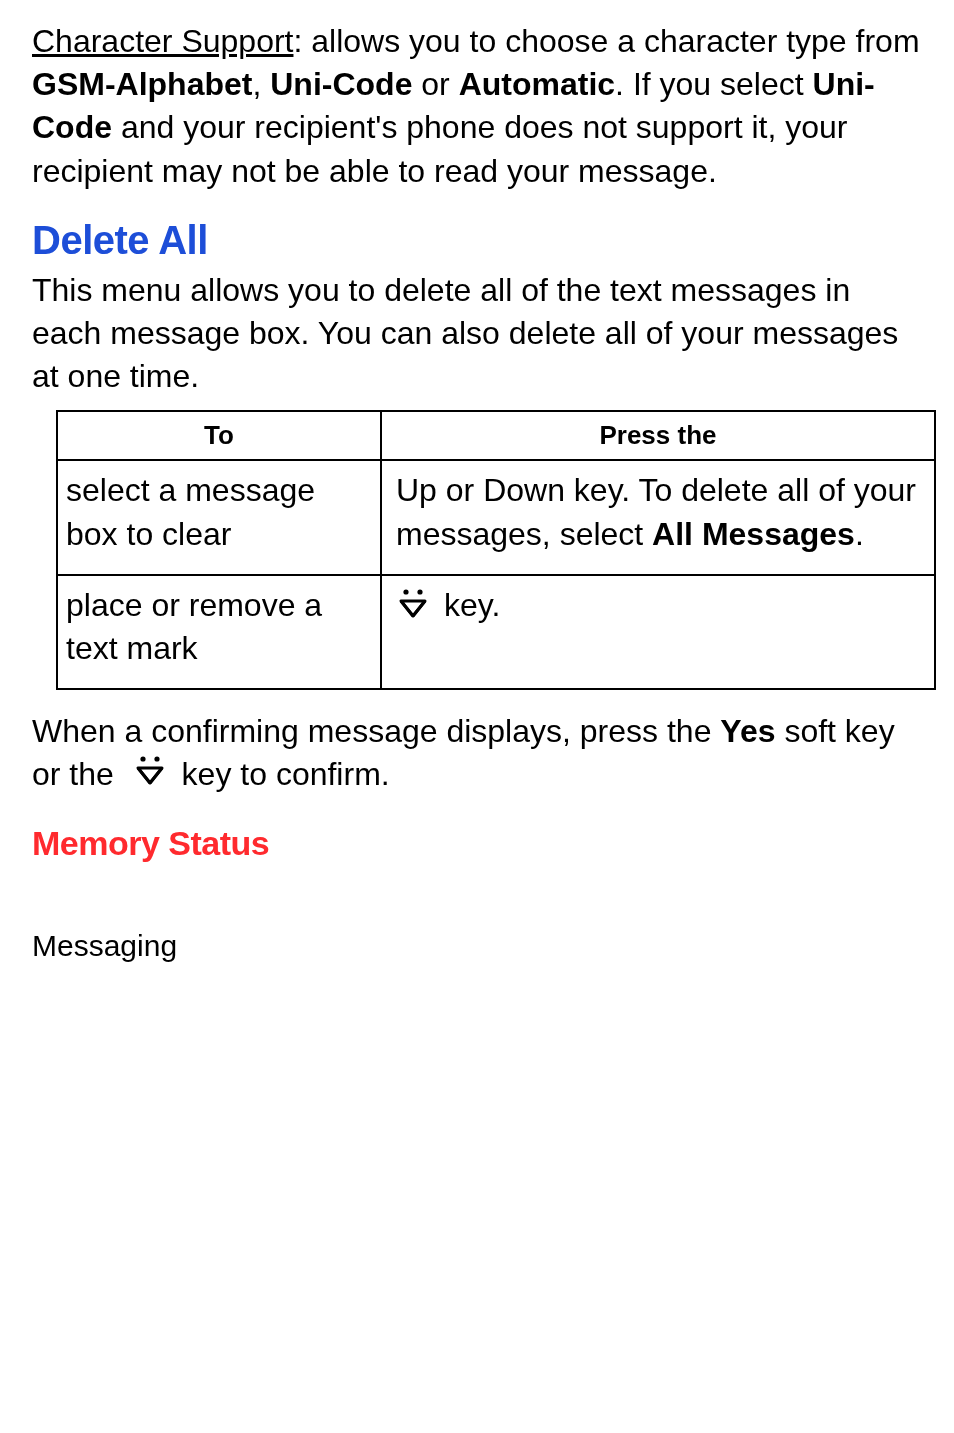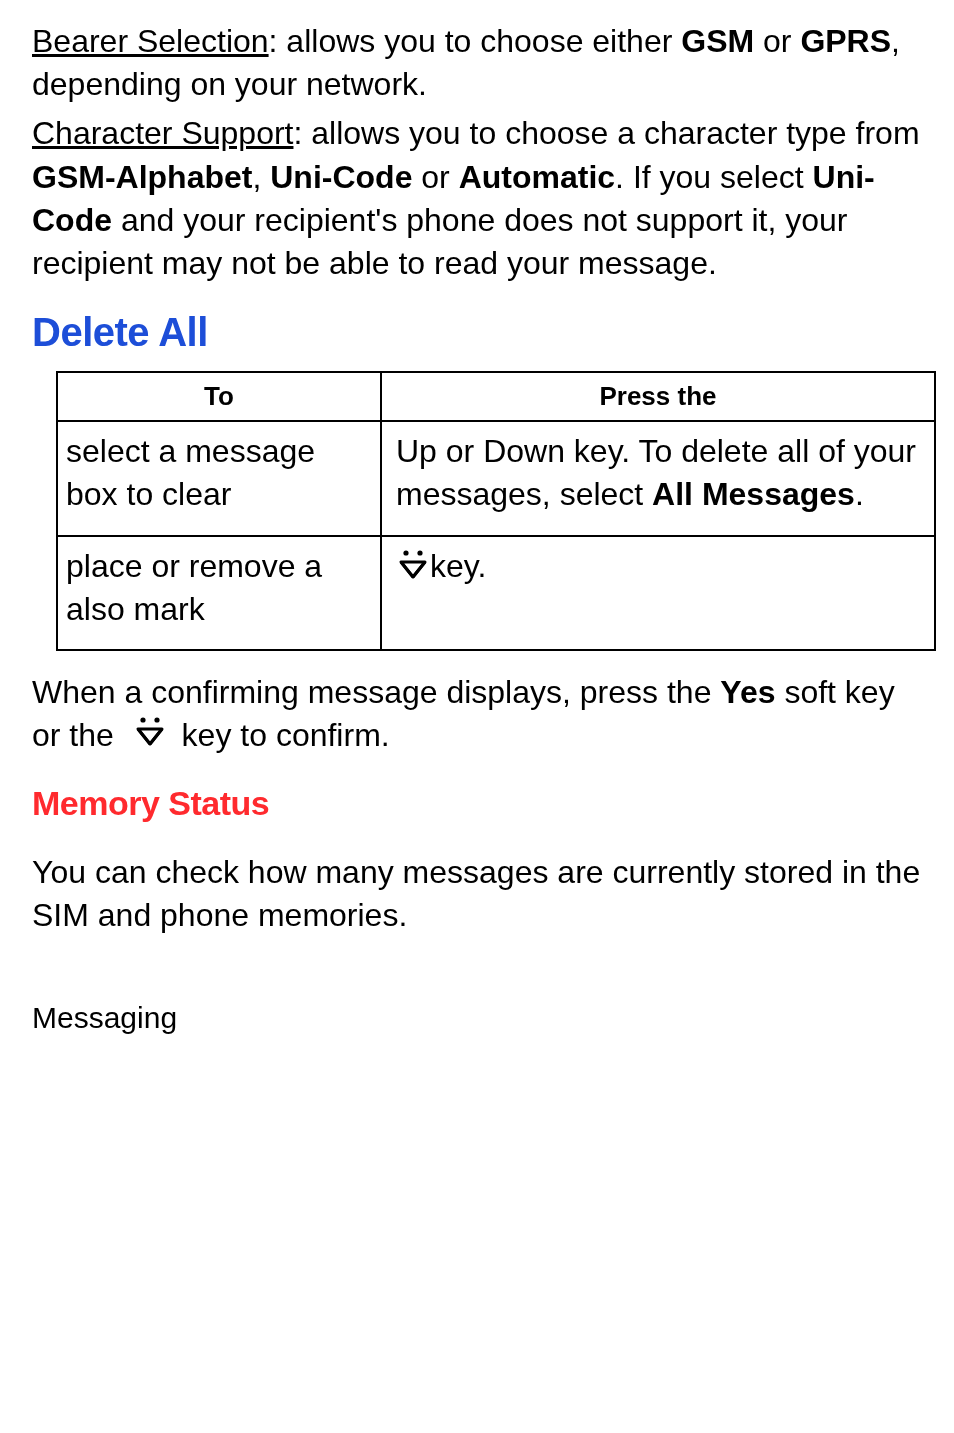--- a/index.html
+++ b/index.html
@@ -55,62 +55,61 @@
     padding: 6px 24px;
   }
   td {
     font-size: 32px;
     padding: 8px 14px 18px 14px;
   }
   td.col1 { width: 300px; padding-left: 8px; }
   .icon-cell {
     display: inline-flex;
     align-items: center;
+    gap: 14px;
     justify-content: flex-end;
   }
   .inline-icon {
     display: inline-block;
     vertical-align: -6px;
     margin: 0 6px 0 10px;
   }
   .footer {
     margin-top: 60px;
     font-size: 30px;
   }
 </style>
 </head>
 <body>
 
 <div class="page">
 
-  <p class="body-text">
-    <span class="u">Bearer Selection</span><span>: allows you to choose either </span><span class="b">GSM</span><span> or </span><span class="b">GPRS</span><span>, depending on your network.</span>
-  </p>
 
   <p class="body-text">
     <span class="u">Character Support</span><span>: allows you to choose a character type from </span><span class="b">GSM-Alphabet</span><span>, </span><span class="b">Uni-Code</span><span> or </span><span class="b">Automatic</span><span>. If you select </span><span class="b">Uni-Code</span><span> and your recipient's phone does not support it, your recipient may not be able to read your message.</span>
   </p>
 
   <div class="h1">Delete All</div>
 
+  <p class="body-text">This menu allows you to delete all of the text messages in each message box. You can also delete all of your messages at one time.</p>
 
   <table>
     <tbody>
         <tr>
       <th>To</th>
       <th>Press the</th>
     </tr>
     <tr>
       <td class="col1">select a message box to clear</td>
       <td>
         <span>Up or Down key. To delete all of your messages, select </span><span class="b">All Messages</span><span>.</span>
       </td>
     </tr>
     <tr>
-      <td class="col1">place or remove a also mark</td>
+      <td class="col1">place or remove a text mark</td>
       <td>
         <span class="icon-cell">
           <svg width="34" height="38" viewBox="0 0 34 38">
             <circle cx="10" cy="6" r="2.6" fill="#000"></circle>
             <circle cx="24" cy="6" r="2.6" fill="#000"></circle>
             <path d="M5 15 L29 15 L17 30 Z" fill="none" stroke="#000" stroke-width="3" stroke-linejoin="round"></path>
             <path d="M5 15 L17 30" fill="none" stroke="#000" stroke-width="3"></path>
             <path d="M29 15 L17 30" fill="none" stroke="#000" stroke-width="3"></path>
           </svg>
           <span> key.</span>
@@ -127,17 +126,16 @@
         <circle cx="24" cy="6" r="2.6" fill="#000"></circle>
         <path d="M5 15 L29 15 L17 30 Z" fill="none" stroke="#000" stroke-width="3" stroke-linejoin="round"></path>
         <path d="M5 15 L17 30" fill="none" stroke="#000" stroke-width="3"></path>
         <path d="M29 15 L17 30" fill="none" stroke="#000" stroke-width="3"></path>
       </svg>
     </span><span> key to confirm.</span>
   </p>
 
   <div class="h2">Memory Status</div>
 
-  <p class="body-text">You can check how many messages are currently stored in the SIM and phone memories.</p>
 
   <div class="footer">Messaging</div>
 
 </div>
 
 </body></html>

